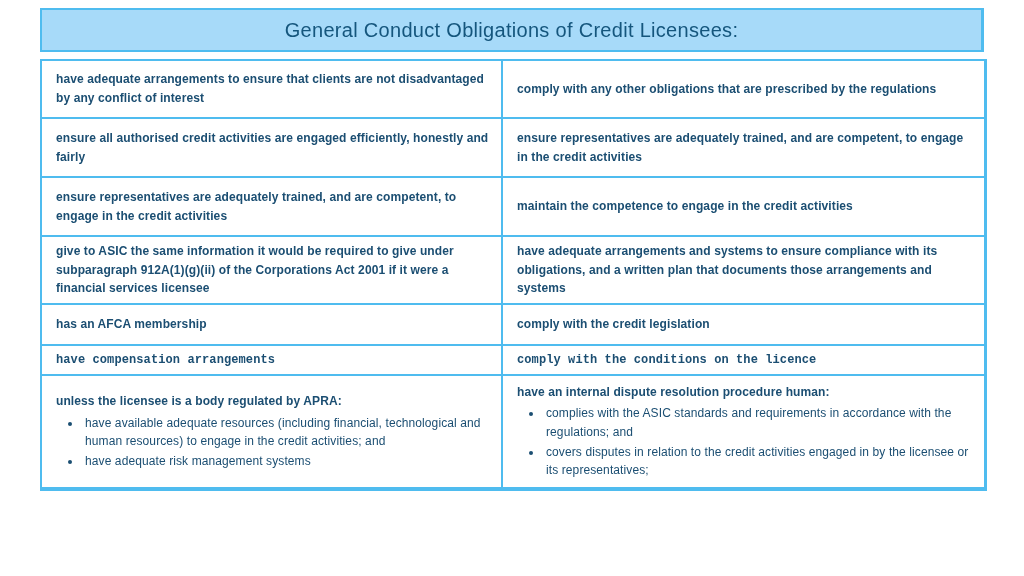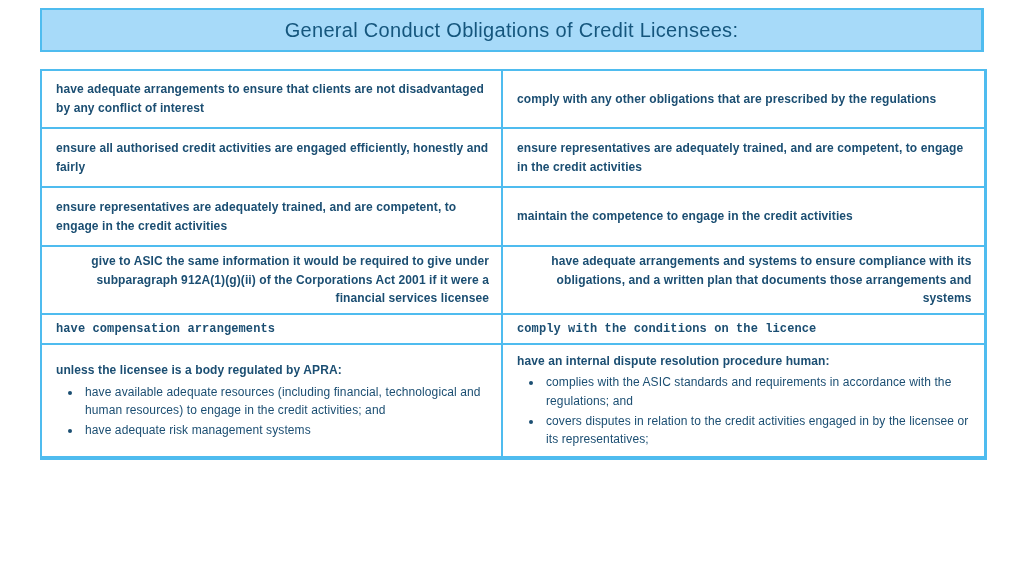--- a/index.html
+++ b/index.html
@@ -35,21 +35,21 @@
     font-size: 20px;
     font-weight: normal;
     letter-spacing: 0.3px;
     color: #15567D;
     white-space: nowrap;
   }
   
   table.obligations {
     position: absolute;
     left: 40px;
-    top: 69px;
+    top: 59px;
     width: 944px;
     border-collapse: collapse;
     table-layout: fixed;
     border-radius: 12px;
   }
   table.obligations td {
     border: 2px solid #4FBCEF;
     vertical-align: middle;
     box-sizing: border-box;
     padding: 5px 12px 5px 14px;
@@ -59,21 +59,21 @@
     line-height: 1.55;
     letter-spacing: 0.1px;
   }
   table.obligations tr:last-child td { border-bottom-width: 4px; }
   table.obligations td:last-child { border-right-width: 3px; }
   col.c-left  { width: 461px; }
   col.c-right { width: 483px; }
   tr.r1 { height: 58px; }
   tr.r2 { height: 59px; }
   tr.r3 { height: 59px; }
-  tr.r4 { height: 63px; text-align: right; }
+  tr.r4 { height: 63px; }
   tr.r5 { height: 41px; }
   tr.r6 { height: 26px; font-family: Liberation Mono, monospace; }
   tr.r7 { height: 57px; }
   tr.r8 { height: 114px; }
   td p { margin: 0; }
   ul.bullets {
     margin: 3px 0 0 0;
     padding-left: 26px;
     font-weight: normal;
   }
@@ -122,20 +122,28 @@
           </td>
       </tr>
       <tr class="r4">
         <td>
             <p>give to ASIC the same information it would be required to give under subparagraph 912A(1)(g)(ii) of the Corporations Act 2001 if it were a financial services licensee</p>
           </td>
         <td>
             <p>have adequate arrangements and systems to ensure compliance with its obligations, and a written plan that documents those arrangements and systems</p>
           </td>
       </tr>
+      <tr class="r5">
+        <td>
+            <p>has an AFCA membership</p>
+          </td>
+        <td>
+            <p>comply with the credit legislation</p>
+          </td>
+      </tr>
       <tr class="r6">
         <td>
             <p>have compensation arrangements</p>
           </td>
         <td>
             <p>comply with the conditions on the licence</p>
           </td>
       </tr>
       <tr class="r8">
         <td>

